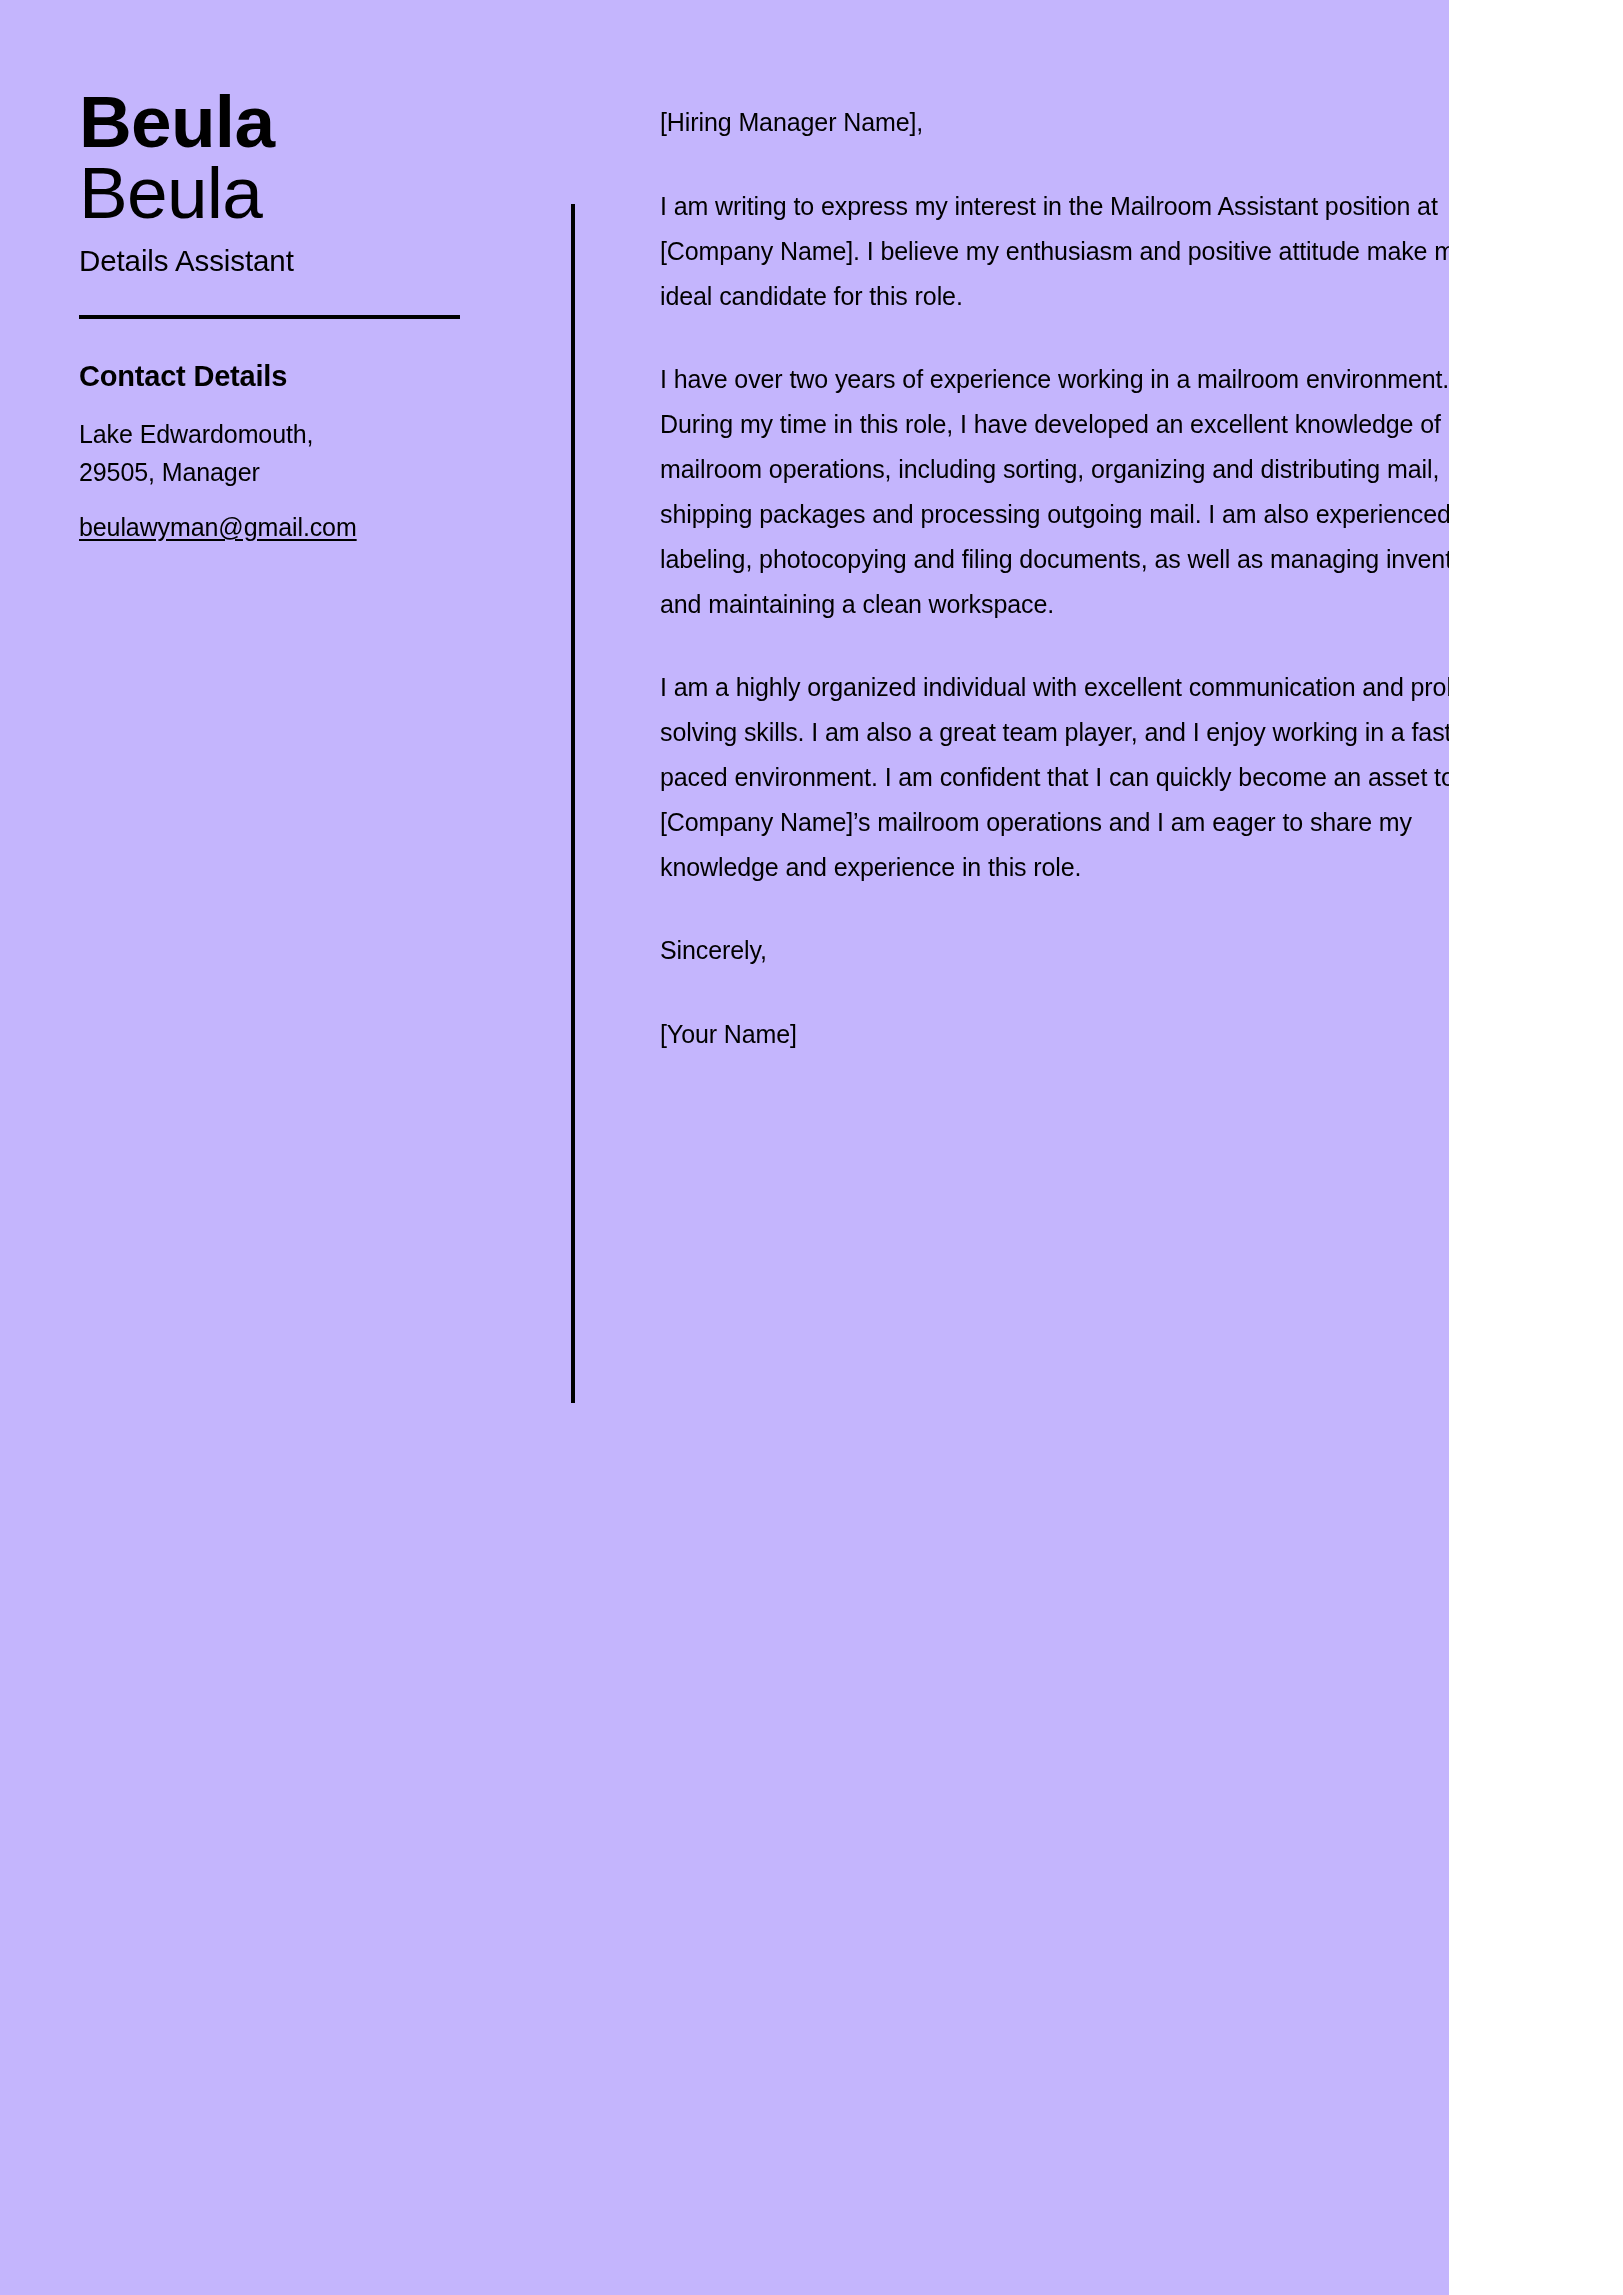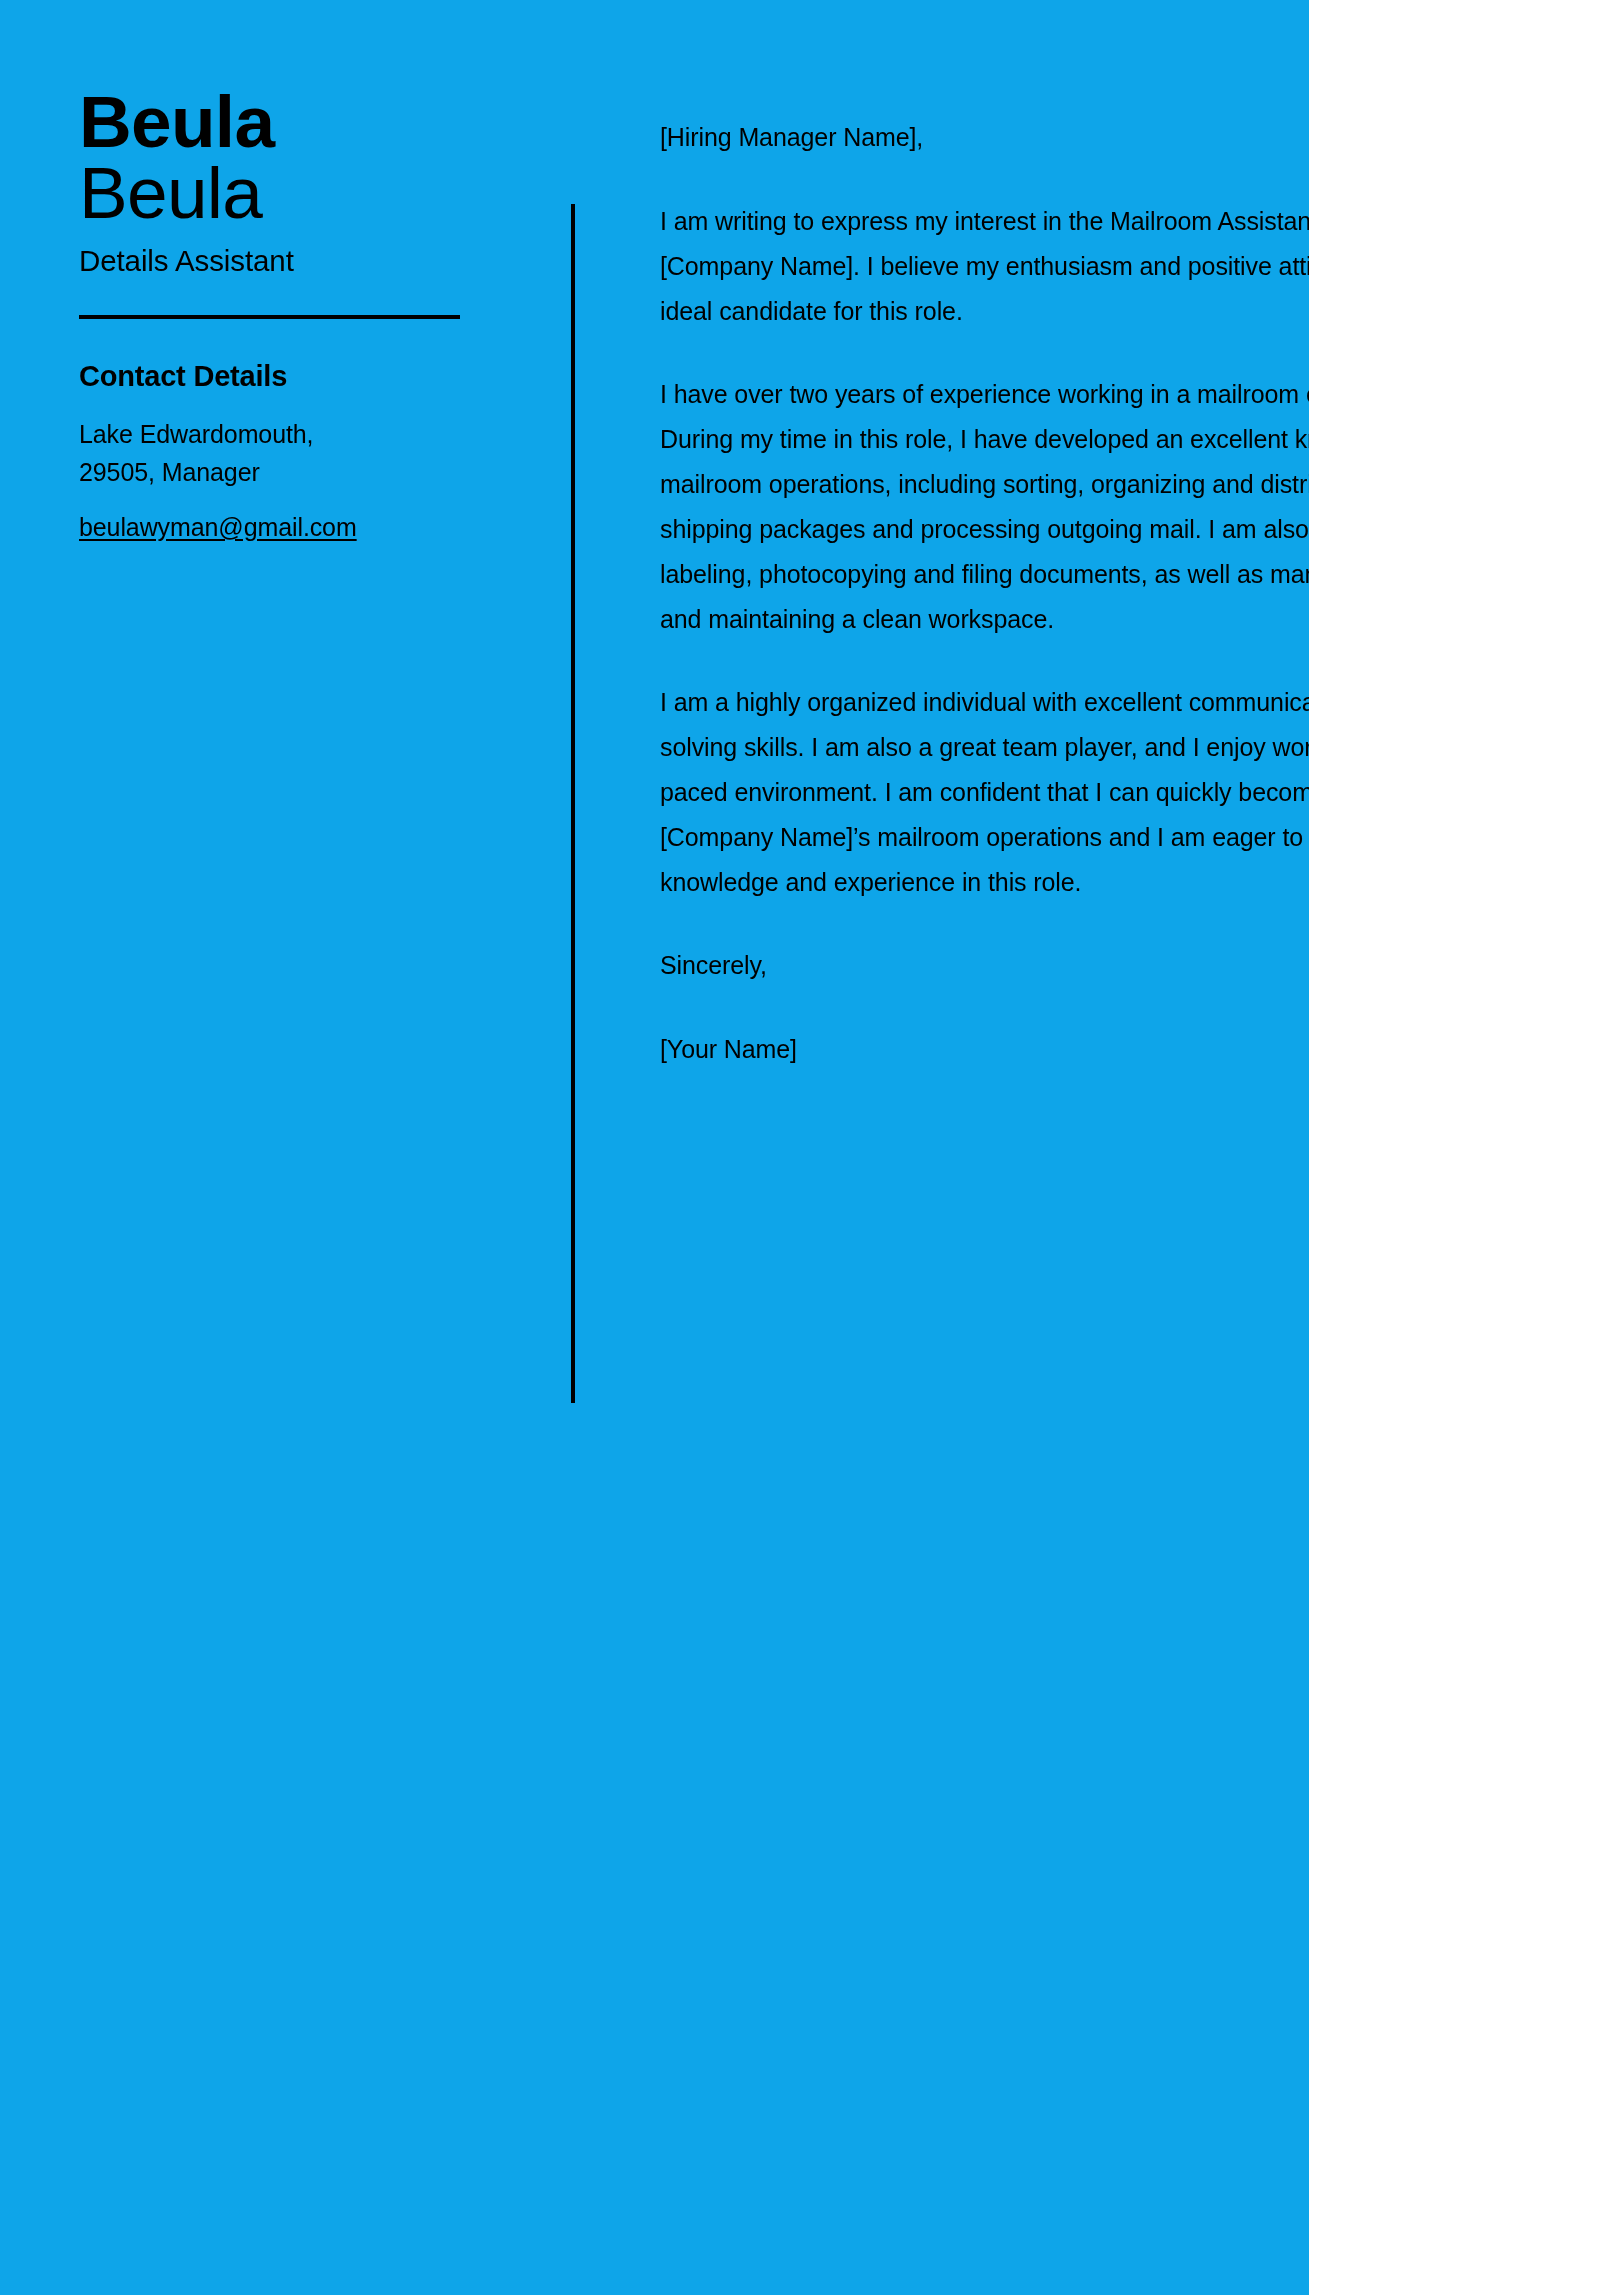--- a/index.html
+++ b/index.html
@@ -8,23 +8,23 @@
     background: #ffffff;
   }
   body {
     font-family: "Liberation Sans", "DejaVu Sans", sans-serif;
     color: #000000;
     -webkit-font-smoothing: antialiased;
   }
 
   .page {
     position: relative;
-    width: 1309px;
+    width: 1449px;
     height: 2295px;
-    background: #0ea5e9;
+    background: #c4b5fd;
     overflow: hidden;
   }
 
   
   .sidebar {
     position: absolute;
     left: 79px;
     top: 85px;
     width: 406px;
   }
@@ -96,21 +96,21 @@
     top: 204px;
     width: 3.9px;
     height: 1199px;
     background: #000000;
   }
 
   
   .letter {
     position: absolute;
     left: 660px;
-    top: 115px;
+    top: 100px;
     width: 851px;
   }
 
   .letter p {
     margin: 0 0 38px 0;
     font-size: 25px;
     font-weight: 400;
     line-height: 1.80;
     letter-spacing: -0.1px;
     text-align: left;

